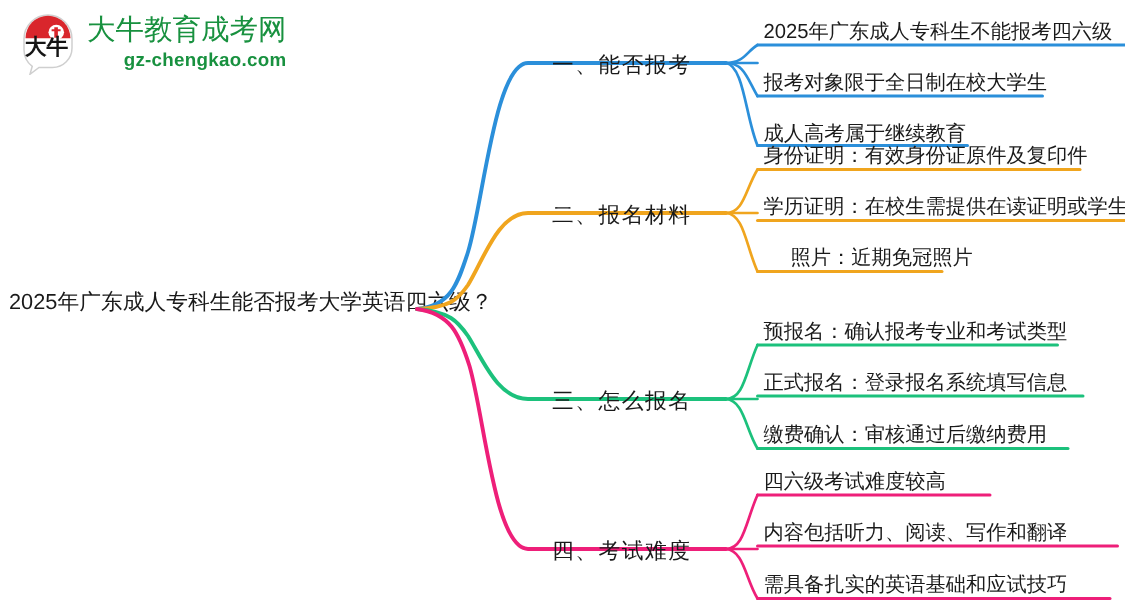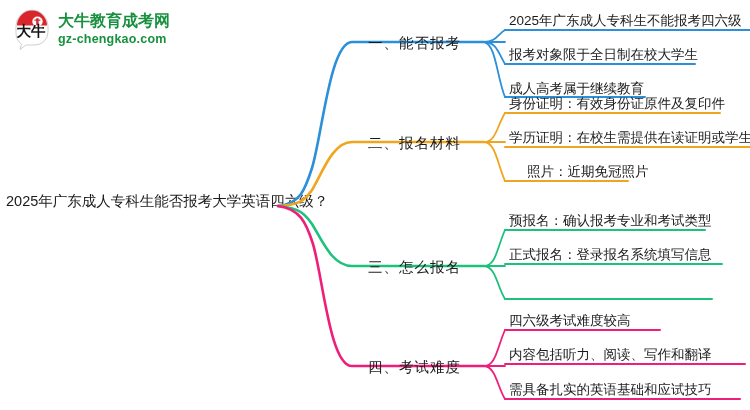--- a/index.html
+++ b/index.html
@@ -34,33 +34,34 @@
     position: relative;
     flex: 0 0 auto;
   }
   .logo-text {
     display: flex;
     flex-direction: column;
     justify-content: center;
     line-height: 1;
   }
   .brand-cn {
-    font-size: 16px;
-    font-weight: bold;
+    font-size: 19px;
+    font-weight: normal;
     color: #18913f;
     letter-spacing: 0px;
     white-space: nowrap;
   }
   .brand-en {
     font-size: 12.5px;
     font-weight: bold;
     color: #18913f;
     letter-spacing: 0.2px;
     margin-top: 4px;
     white-space: nowrap;
+    text-align: right;
   }
   
   .root-title {
     position: absolute;
     left: 6px;
     top: 192px;
     font-size: 14.5px;
     color: #1a1a1a;
     white-space: nowrap;
     letter-spacing: 0px;
@@ -166,18 +167,19 @@
   <div class="leaf-label" style="left:509px; top:12px;text-align:center;">2025年广东成人专科生不能报考四六级</div>
   <div class="leaf-label" style="left:509px; top:46px;">报考对象限于全日制在校大学生</div>
   <div class="leaf-label" style="left:509px; top:80px;">成人高考属于继续教育</div>
 
   <div class="leaf-label" style="left:509px; top:95px;">身份证明：有效身份证原件及复印件</div>
   <div class="leaf-label" style="left:509px; top:129px;">学历证明：在校生需提供在读证明或学生证</div>
   <div class="leaf-label" style="left:527px; top:163px;">照片：近期免冠照片</div>
 
   <div class="leaf-label" style="left:509px; top:212px;">预报名：确认报考专业和考试类型</div>
   <div class="leaf-label" style="left:509px; top:246px;">正式报名：登录报名系统填写信息</div>
+  <div class="leaf-label" style="left:509px; top:281px;">缴费确认：审核通过后缴纳费用</div>
 
   <div class="leaf-label" style="left:509px; top:312px;">四六级考试难度较高</div>
   <div class="leaf-label" style="left:509px; top:346px;">内容包括听力、阅读、写作和翻译</div>
   <div class="leaf-label" style="left:509px; top:381px;">需具备扎实的英语基础和应试技巧</div>
 
 </div>
 
 </body></html>

